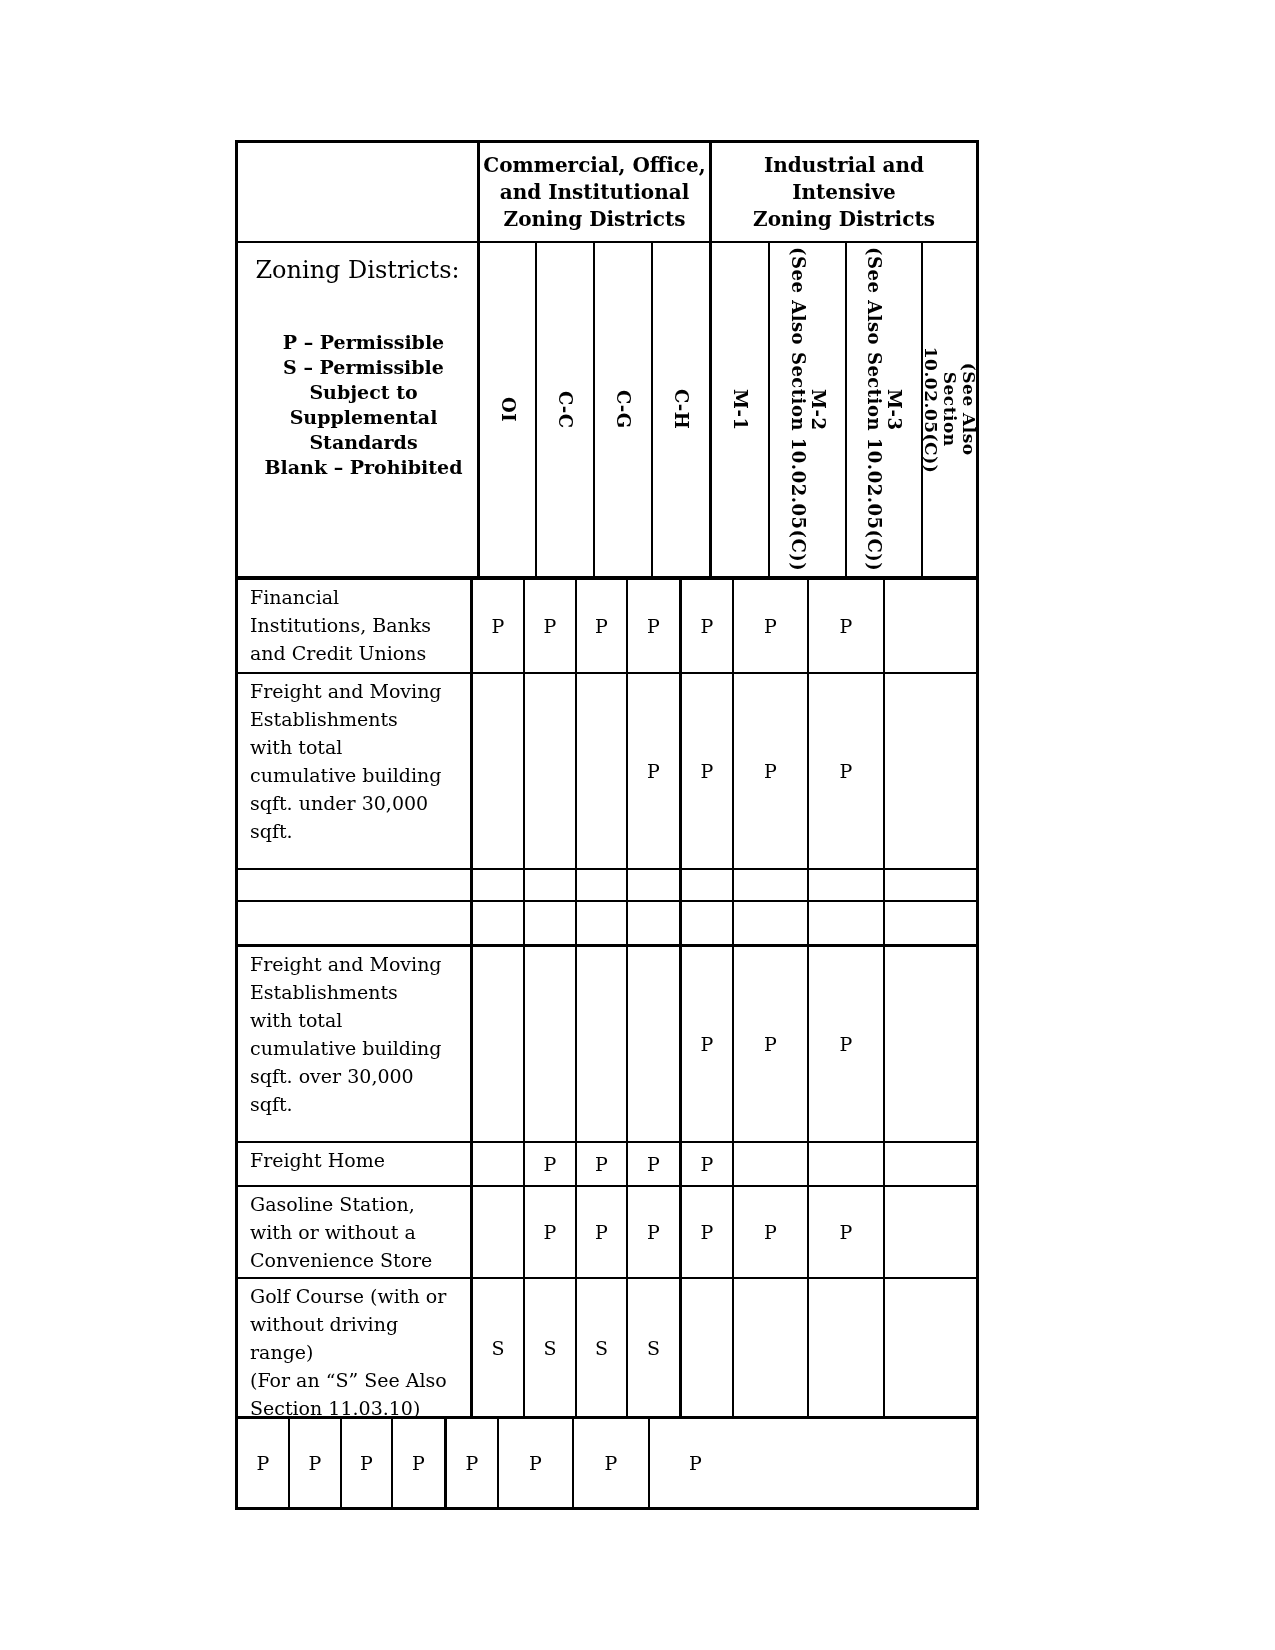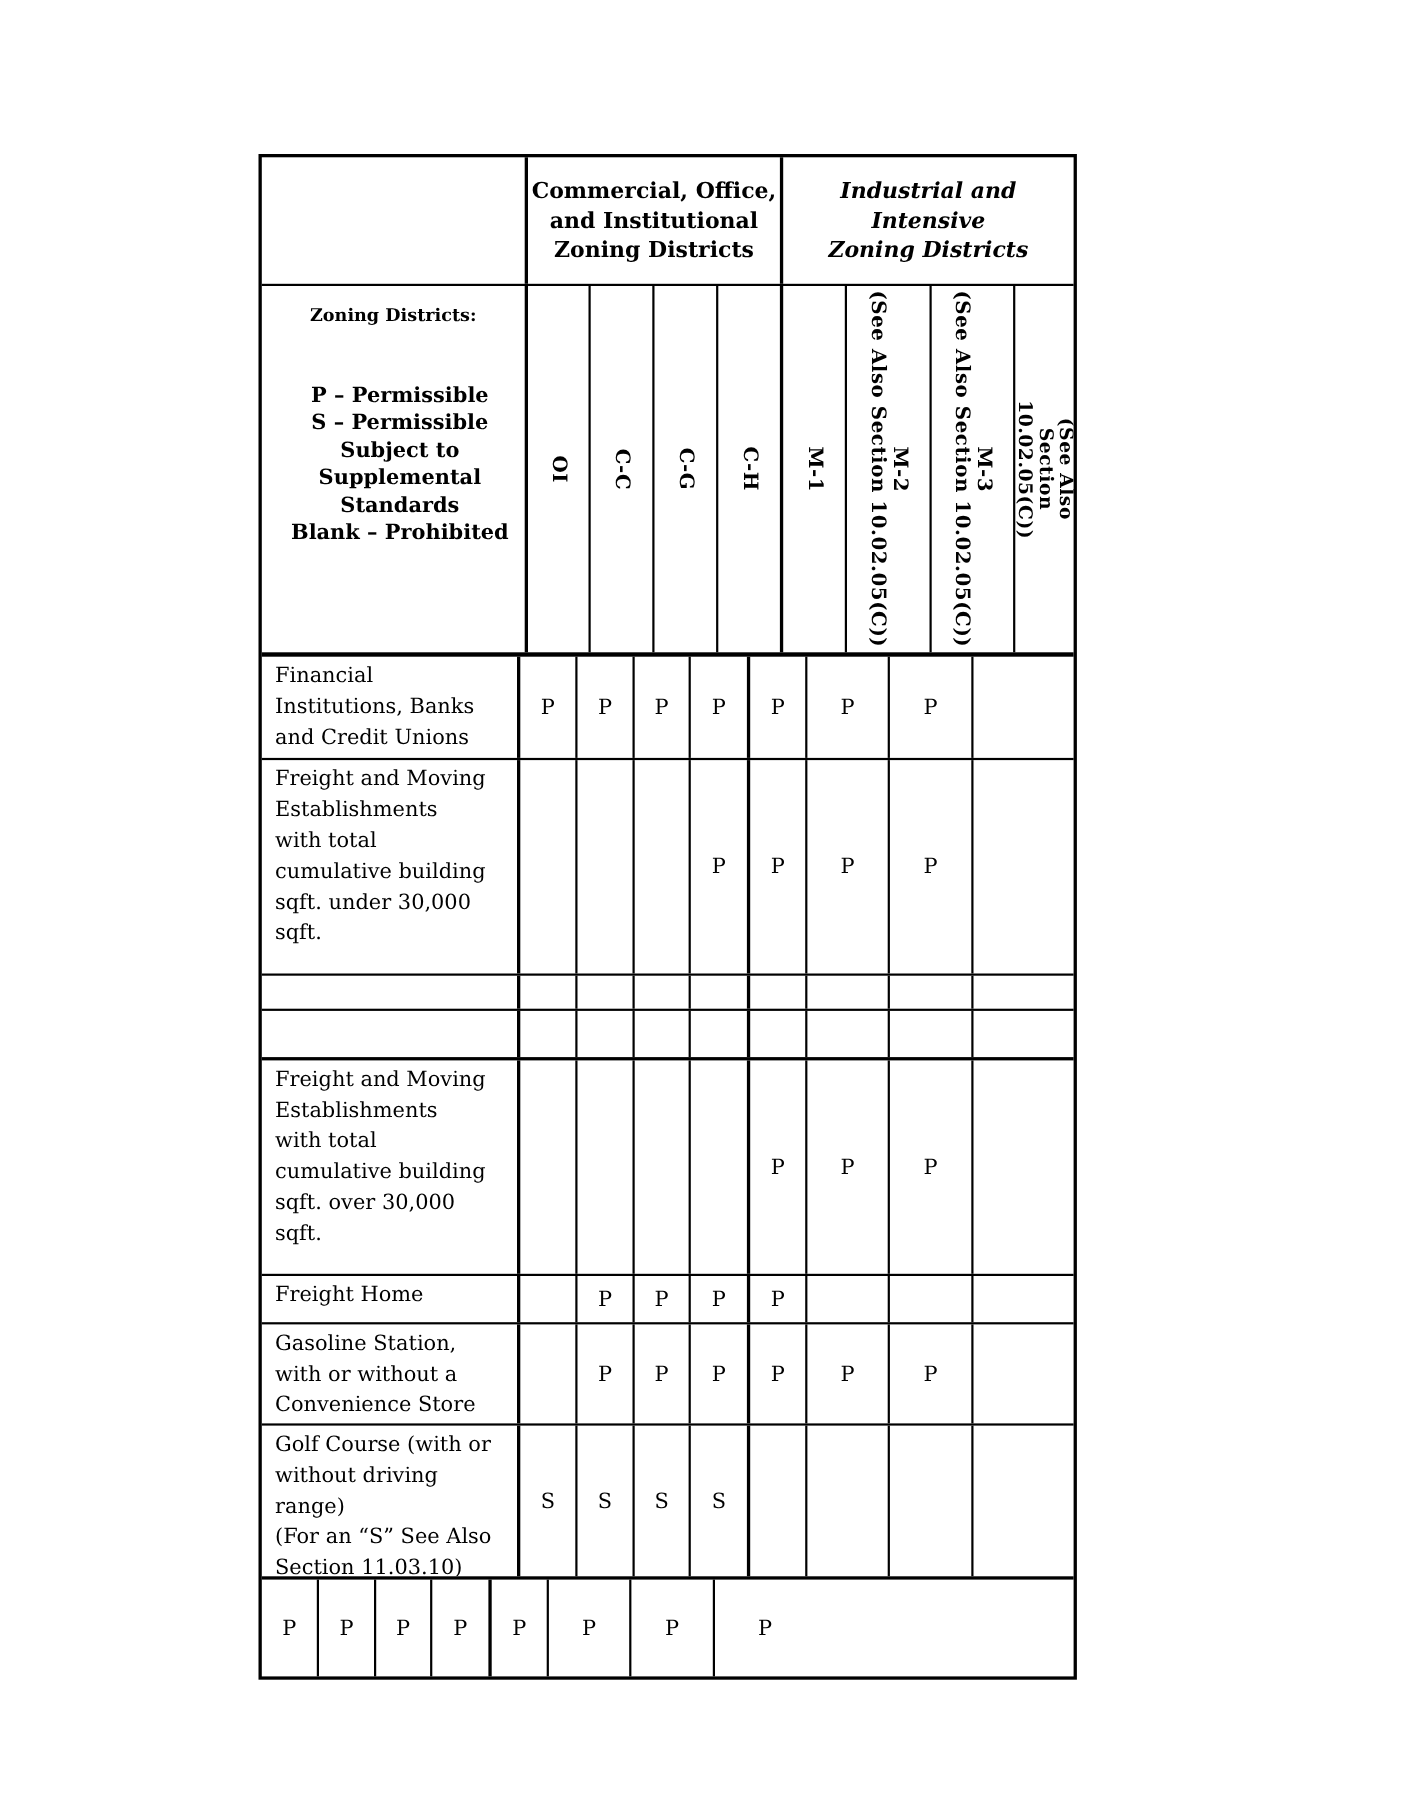--- a/index.html
+++ b/index.html
@@ -18,51 +18,51 @@
     border:3px solid #000;
     background:#fff;
   }
   .row { display:flex; border-bottom:2px solid #000; }
   .row:last-child { border-bottom:none; }
   .cell { border-right:2px solid #000; overflow:hidden; }
   .cell:last-child { border-right:none; }
   .thick-r { border-right-width:3px !important; }
 
   
-  .h1 { height:117px; }
+  .h1 { height:100px; }
   .h2 { height:337px; border-bottom-width:4px; }
   .r-financial   { height:94px; }
   .r-freight-u   { height:196px; }
   .r-empty1      { height:32px; }
   .r-empty2      { height:45px; border-bottom-width:3px; }
   .r-freight-o   { height:196px; }
   .r-funeral     { height:44px; }
   .r-gasoline    { height:92px; }
   .r-golf        { height:140px; border-bottom-width:3px; }
   .r-government  { height:88px; }
 
   
-  .gw0 { width:242px; } .gw1 { width:232px; } .gw2 { width:264px;font-style:italic; }
+  .gw0 { width:242px; } .gw1 { width:232px; } .gw2 { width:264px; }
   
   .hw0 { width:242px; } .hw1 { width:57px; } .hw2 { width:58px; }
   .hw3 { width:58px; }  .hw4 { width:59px; } .hw5 { width:58px; }
   .hw6 { width:77px; }  .hw7 { width:76px; } .hw8 { width:53px; }
   
   .bw0 { width:235px; } .bw1 { width:52px; } .bw2 { width:52px; }
   .bw3 { width:51px; }  .bw4 { width:54px; } .bw5 { width:52px; }
   .bw6 { width:75px; }  .bw7 { width:76px; } .bw8 { width:91px; }
 
   .ghead-cell { display:flex; align-items:center; justify-content:center; }
   .ghead {
     font-weight:bold; font-size:20px; line-height:27px;
     text-align:center; white-space:pre-line;
   }
 
   .legend-cell { padding-top:13px; }
-  .legend-title { text-align:center; font-weight:bold; font-size:16px; line-height:28px; }
+  .legend-title { text-align:center; font-weight:normal; font-size:24px; line-height:28px; }
   .legend-lines {
     margin-top:46px; padding-left:12px;
     font-weight:bold; font-size:19px; line-height:25px;
     white-space:pre-line;
     text-align:center;
   }
 
   .vcell { display:flex; align-items:center; justify-content:center; position:relative; }
   .vtext {
     writing-mode:vertical-rl;

